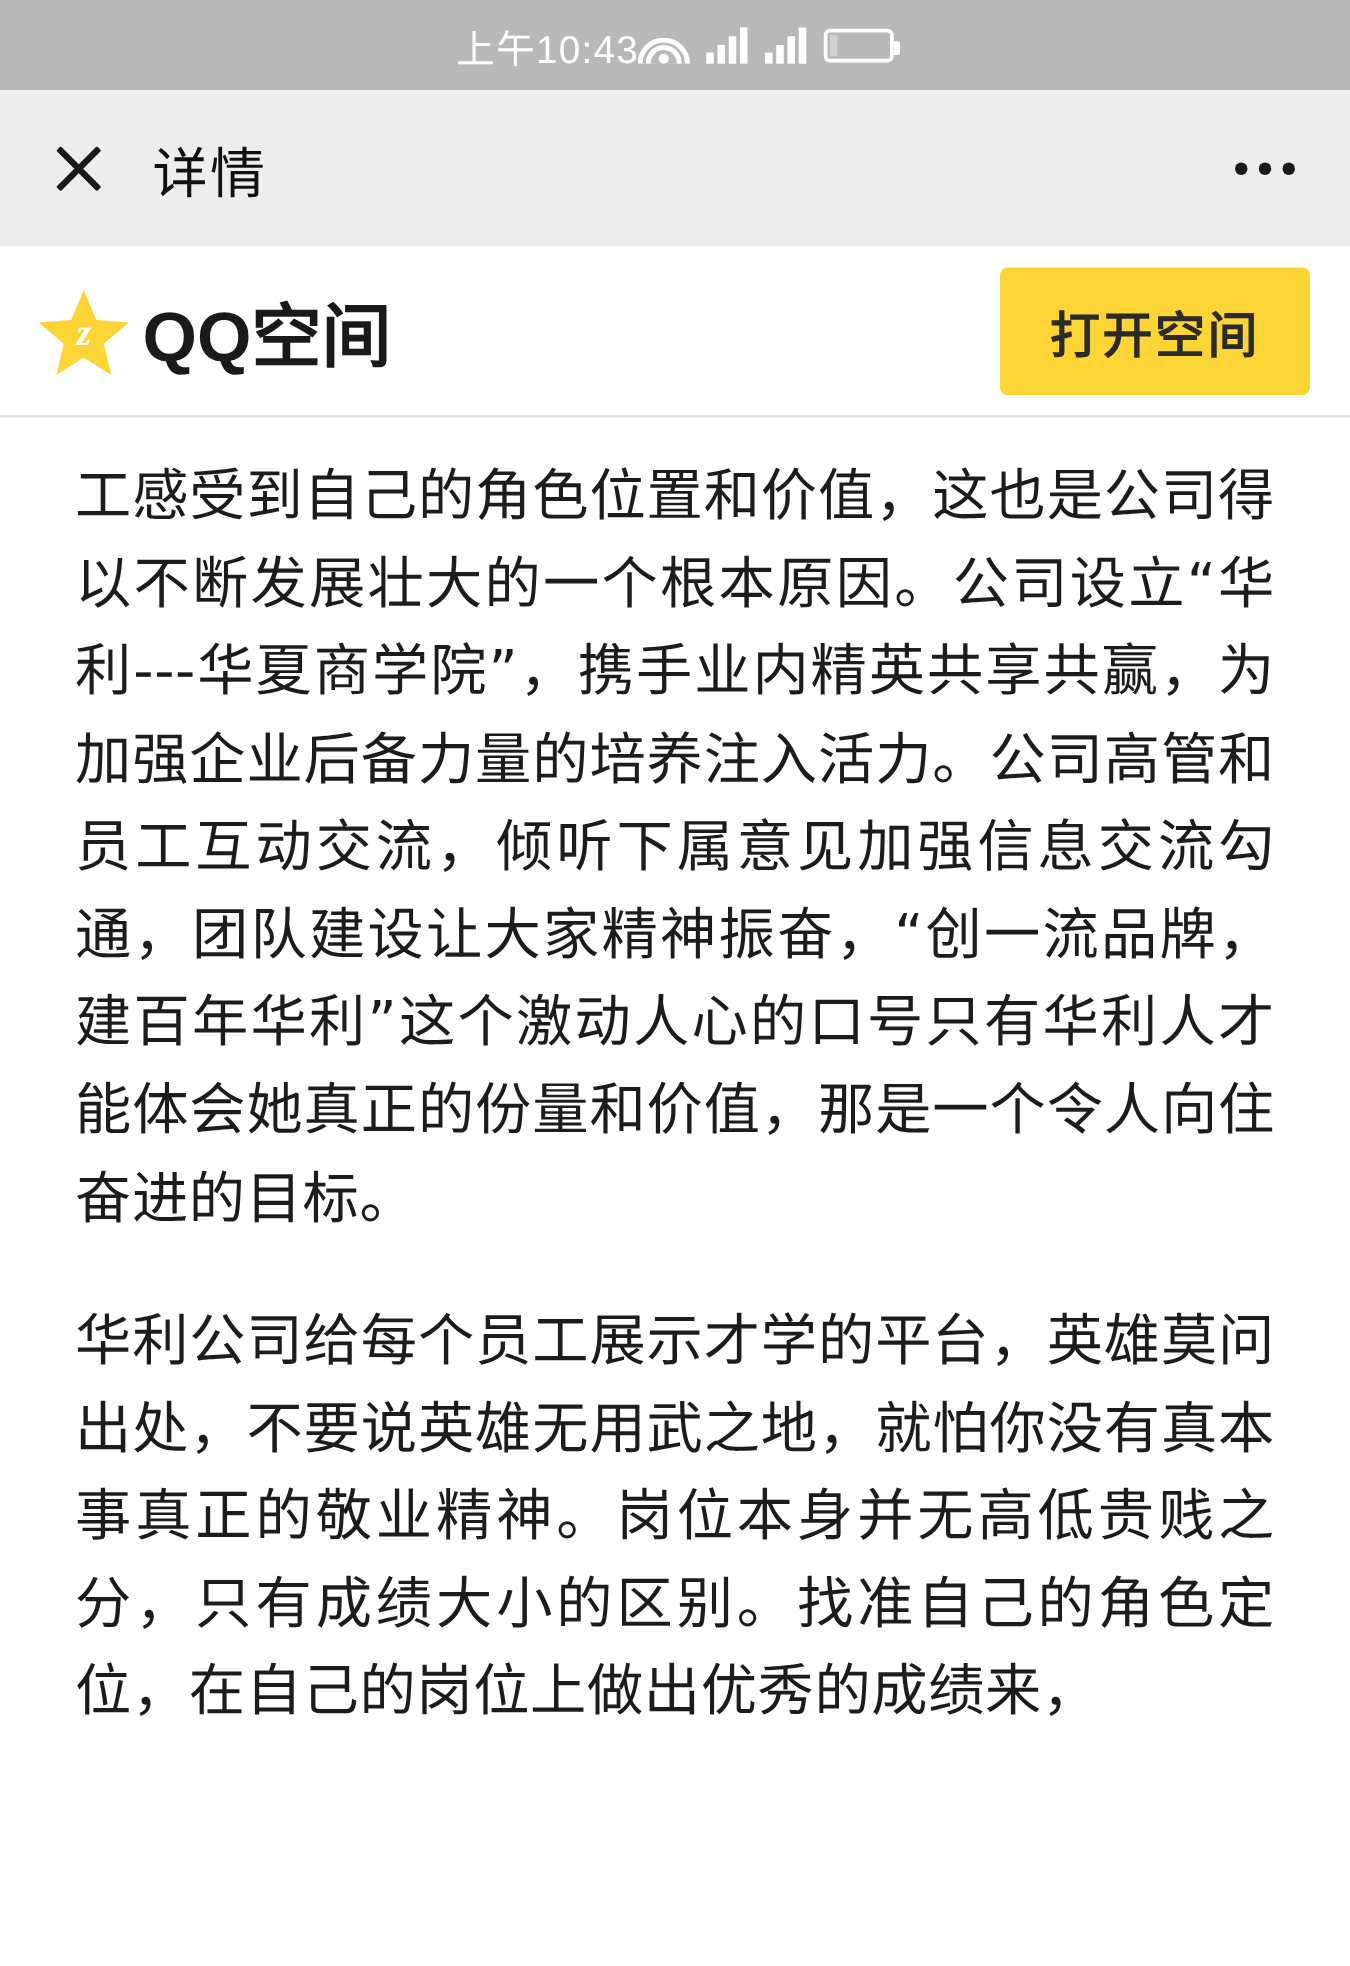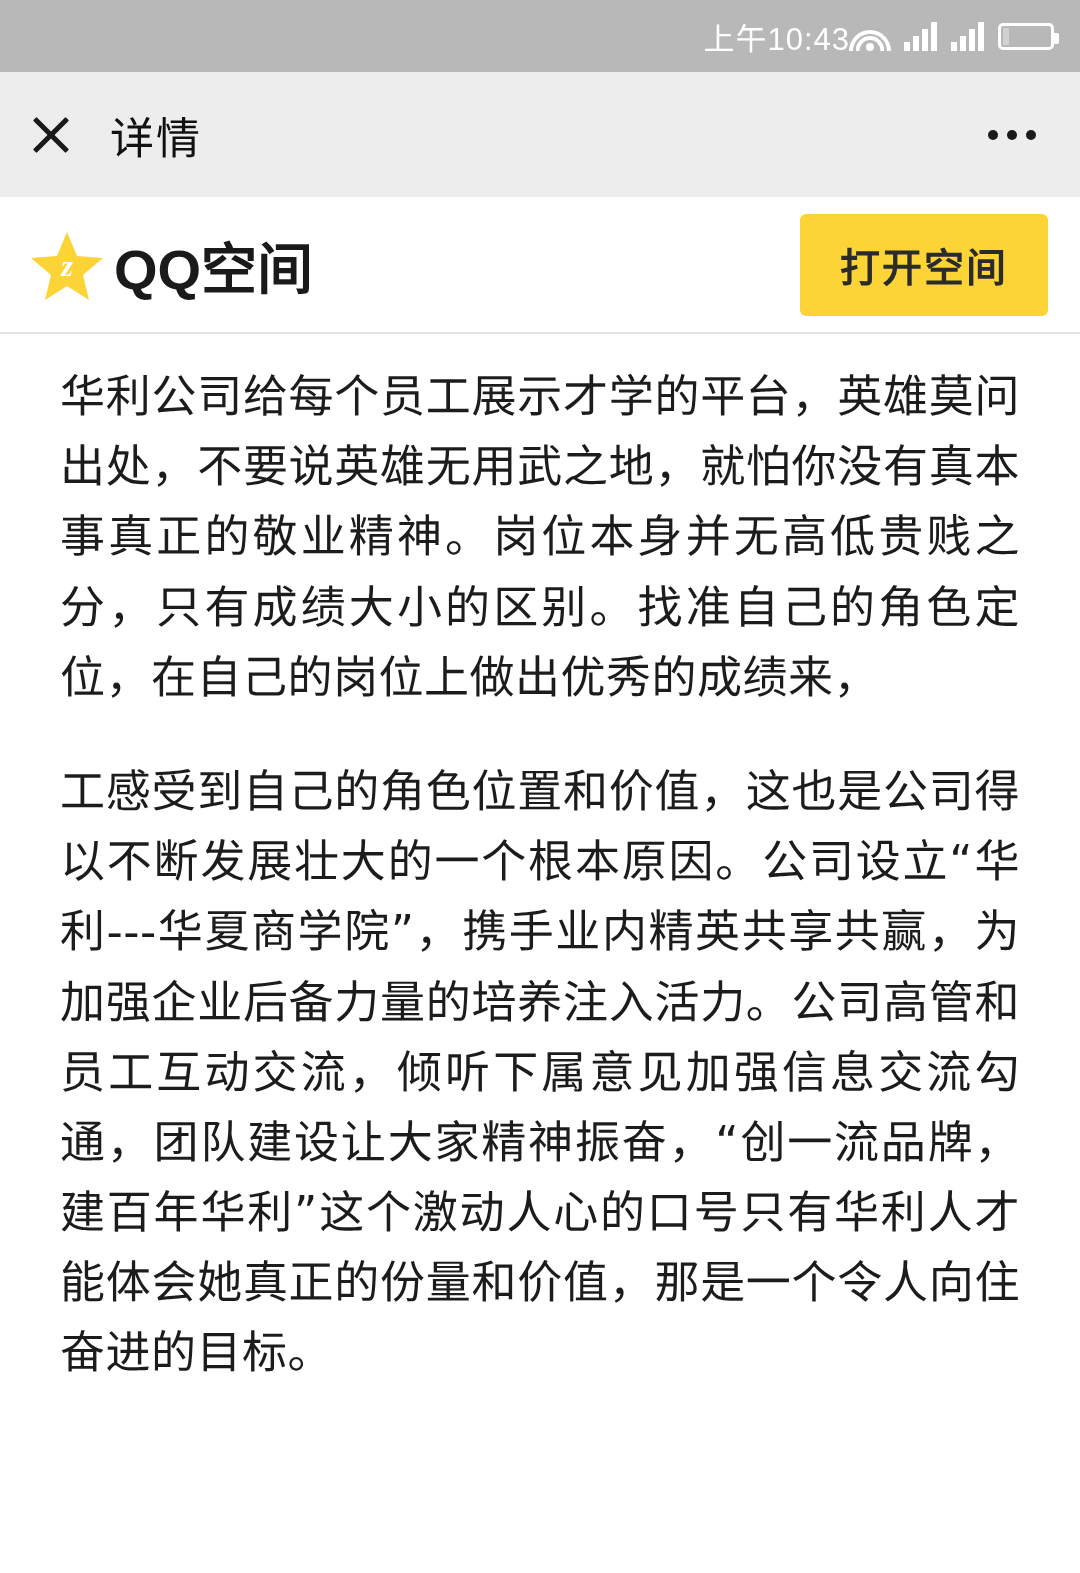--- a/index.html
+++ b/index.html
@@ -14,21 +14,21 @@
     overflow: hidden;
     position: relative;
   }
 
   
   .status-bar {
     height: 72px;
     background: #b8b8b8;
     display: flex;
     align-items: center;
-    justify-content: flex-end;
+    justify-content: center;
     padding: 0 26px;
     box-sizing: border-box;
   }
   .status-time {
     font-size: 31px;
     color: #ffffff;
     letter-spacing: 1px;
     font-weight: 400;
   }
   .status-icons {
@@ -101,21 +101,21 @@
     background: #ffffff;
     opacity: .35;
   }
 
   
   .nav-bar {
     height: 125px;
     background: #ededed;
     display: flex;
     align-items: center;
-    padding: 0 28px;
+    padding: 0 40px;
     box-sizing: border-box;
     position: relative;
   }
   .nav-close {
     width: 46px;
     height: 46px;
     position: relative;
     flex: 0 0 auto;
     cursor: pointer;
   }
@@ -259,15 +259,15 @@
         <polygon points="37,4 47,28 73,30 53,47 59,72 37,58 15,72 21,47 1,30 27,28" fill="#fcd435"></polygon>
         <text x="37" y="48" font-size="30" font-family="Liberation Serif, serif" font-style="italic" font-weight="bold" fill="#ffffff" text-anchor="middle">z</text>
       </svg>
     </div>
     <div class="app-name">QQ空间</div>
   </div>
   <button class="open-btn">打开空间</button>
 </div>
 
 <div class="article">
+  <p>工感受到自己的角色位置和价值，这也是公司得以不断发展壮大的一个根本原因。公司设立“华利---华夏商学院”，携手业内精英共享共赢，为加强企业后备力量的培养注入活力。公司高管和员工互动交流，倾听下属意见加强信息交流勾通，团队建设让大家精神振奋，“创一流品牌，建百年华利”这个激动人心的口号只有华利人才能体会她真正的份量和价值，那是一个令人向住奋进的目标。</p>
   <p>华利公司给每个员工展示才学的平台，英雄莫问出处，不要说英雄无用武之地，就怕你没有真本事真正的敬业精神。岗位本身并无高低贵贱之分，只有成绩大小的区别。找准自己的角色定位，在自己的岗位上做出优秀的成绩来，</p>
-  <p>工感受到自己的角色位置和价值，这也是公司得以不断发展壮大的一个根本原因。公司设立“华利---华夏商学院”，携手业内精英共享共赢，为加强企业后备力量的培养注入活力。公司高管和员工互动交流，倾听下属意见加强信息交流勾通，团队建设让大家精神振奋，“创一流品牌，建百年华利”这个激动人心的口号只有华利人才能体会她真正的份量和价值，那是一个令人向住奋进的目标。</p>
 </div>
 
 </body></html>

